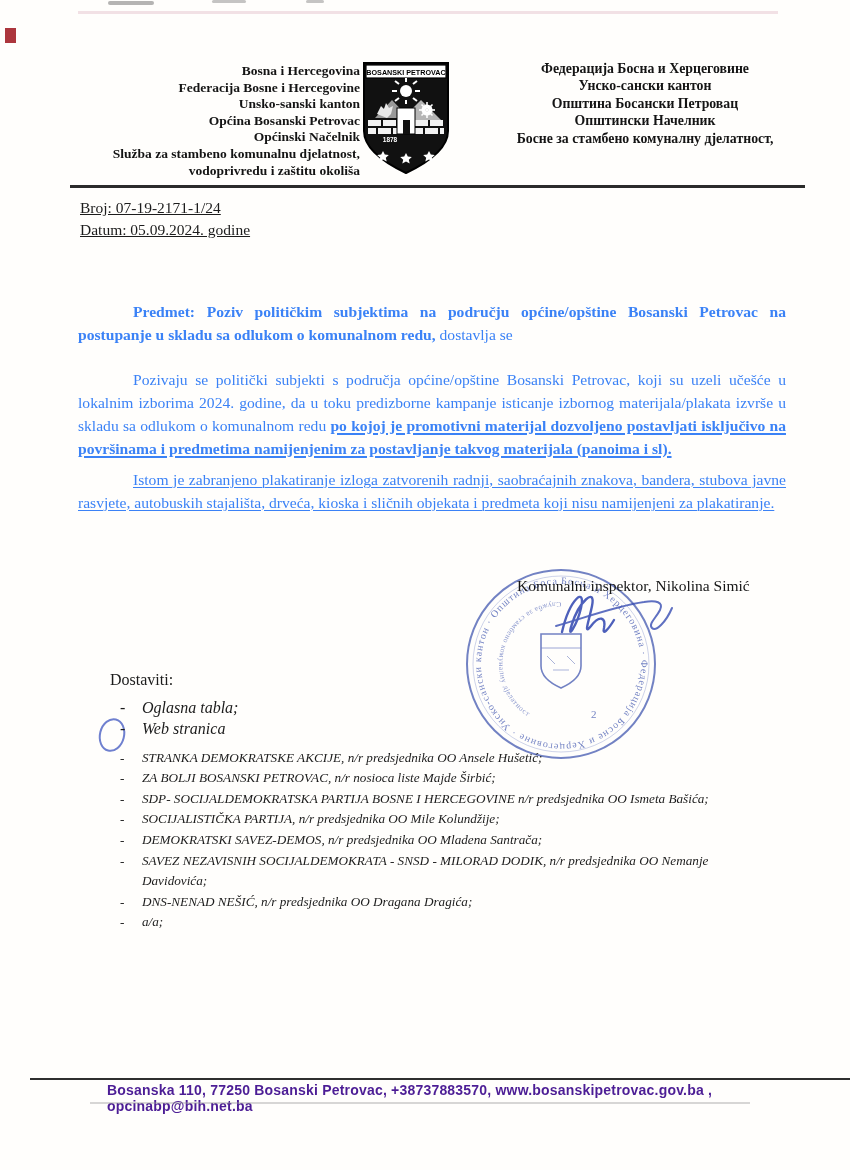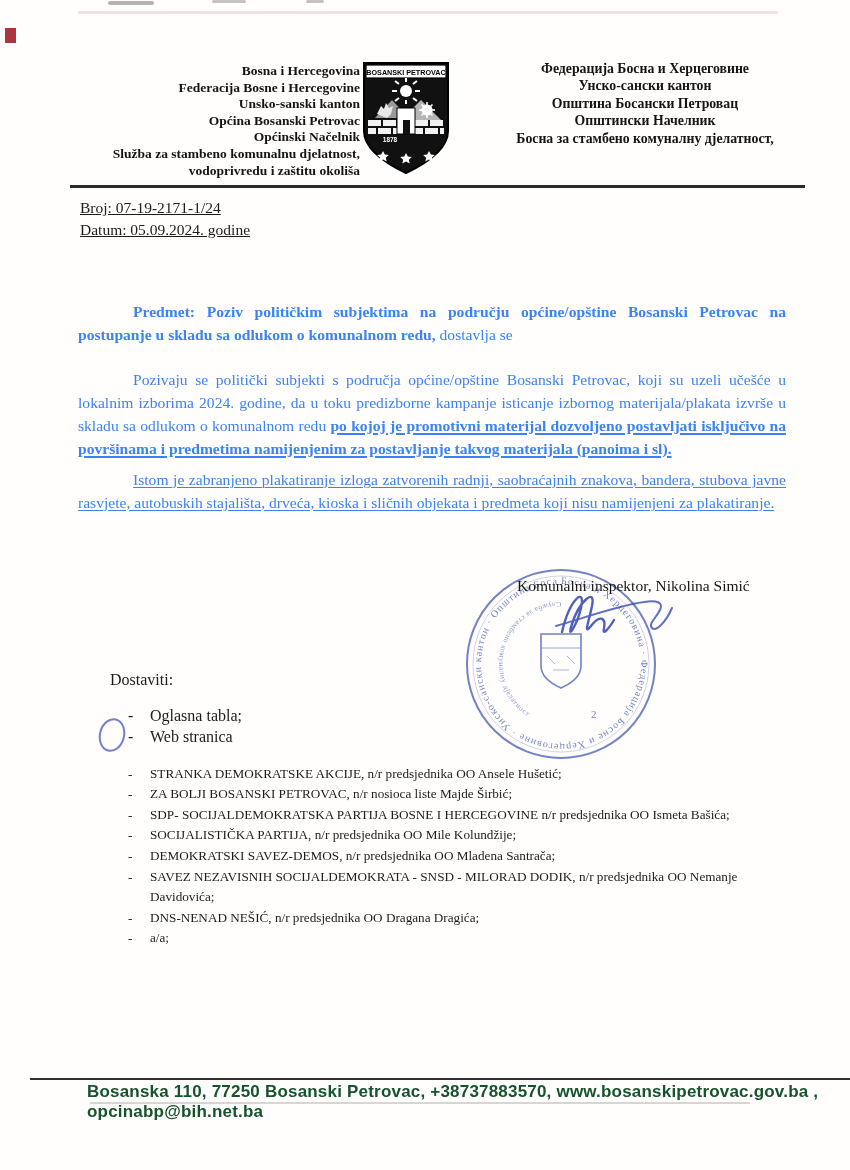--- a/index.html
+++ b/index.html
@@ -37,32 +37,32 @@
   .p2{top:452px;text-indent:55px;text-decoration:underline;text-decoration-thickness:1.3px;text-underline-offset:2px;}
 
   
   .stamp{position:absolute;left:463px;top:566px;width:196px;height:196px;opacity:.72;filter:blur(.45px);}
   .sig-script{position:absolute;left:548px;top:580px;width:135px;height:72px;opacity:.9;}
   .sig-title{position:absolute;left:517px;top:577px;font-size:15.5px;font-weight:normal;white-space:nowrap;color:#161616;}
 
   
   .dist{position:absolute;left:110px;top:671px;width:648px;}
   .dist-heading{font-size:16px;margin:0 0 3px 0;}
-  ul.dl{list-style:none;margin:16px;padding:0;}
+  ul.dl{list-style:none;margin:8px;padding:0;font-style:italic;}
   ul.dl li{position:relative;padding-left:24px;}
   ul.dl li::before{content:"-";position:absolute;left:2px;top:0;}
   ul.dl.large li{font-size:16px;line-height:21.3px;}
   ul.dl.small li{font-size:13.2px;line-height:20.6px;}
   .pen-circle{position:absolute;left:-11px;top:47px;width:22px;height:30px;
     border:2px solid #3f55c0;border-radius:50%;transform:rotate(14deg);opacity:.75;}
 
   
   .footer-rule{position:absolute;left:30px;top:1078px;width:820px;height:2px;background:#2f2f2f;}
-  .footer-text{position:absolute;left:87px;top:1082px;font-family:"Liberation Sans",sans-serif;
-    font-size:17px;font-weight:bold;color:#14532d;letter-spacing:.2px;}
+  .footer-text{position:absolute;left:107px;top:1082px;font-family:"Liberation Sans",sans-serif;
+    font-size:14px;font-weight:bold;color:#4c1d95;letter-spacing:.2px;}
   .footer-rule2{position:absolute;left:90px;top:1102px;width:660px;height:1.5px;background:#9a9a9a;opacity:.4;}
 </style>
 </head>
 <body>
 
 <div class="page">
 
   <div class="streak-pink"></div>
   <div class="smudge s1"></div>
   <div class="smudge s2"></div>
@@ -136,21 +136,21 @@
         <path d="M70,93 l1.8,3.6 4,.4 -3,2.7 .9,3.9 -3.7,-2.1 -3.7,2.1 .9,-3.9 -3,-2.7 4,-.4 z"></path>
       </g>
     </svg>
   </div>
 
   <div class="lh-right">
     <span>Федерација Босна и Херцеговине</span>
     <span>Унско-сански кантон</span>
     <span>Општина Босански Петровац</span>
     <span>Општински Начелник</span>
-    <span>Босна за стамбено комуналну дјелатност,</span>
+    <span>Босне за стамбено комуналну дјелатност,</span>
   </div>
 
   <div class="rule"></div>
 
   <div class="meta">
     <div>Broj: 07-19-2171-1/24</div>
     <div>Datum: 05.09.2024. godine</div>
   </div>
 
   <p class="para subject"><span class="b">Predmet: Poziv političkim subjektima na području općine/opštine Bosanski Petrovac na postupanje u skladu sa odlukom o komunalnom redu,</span><span> dostavlja se</span></p>

